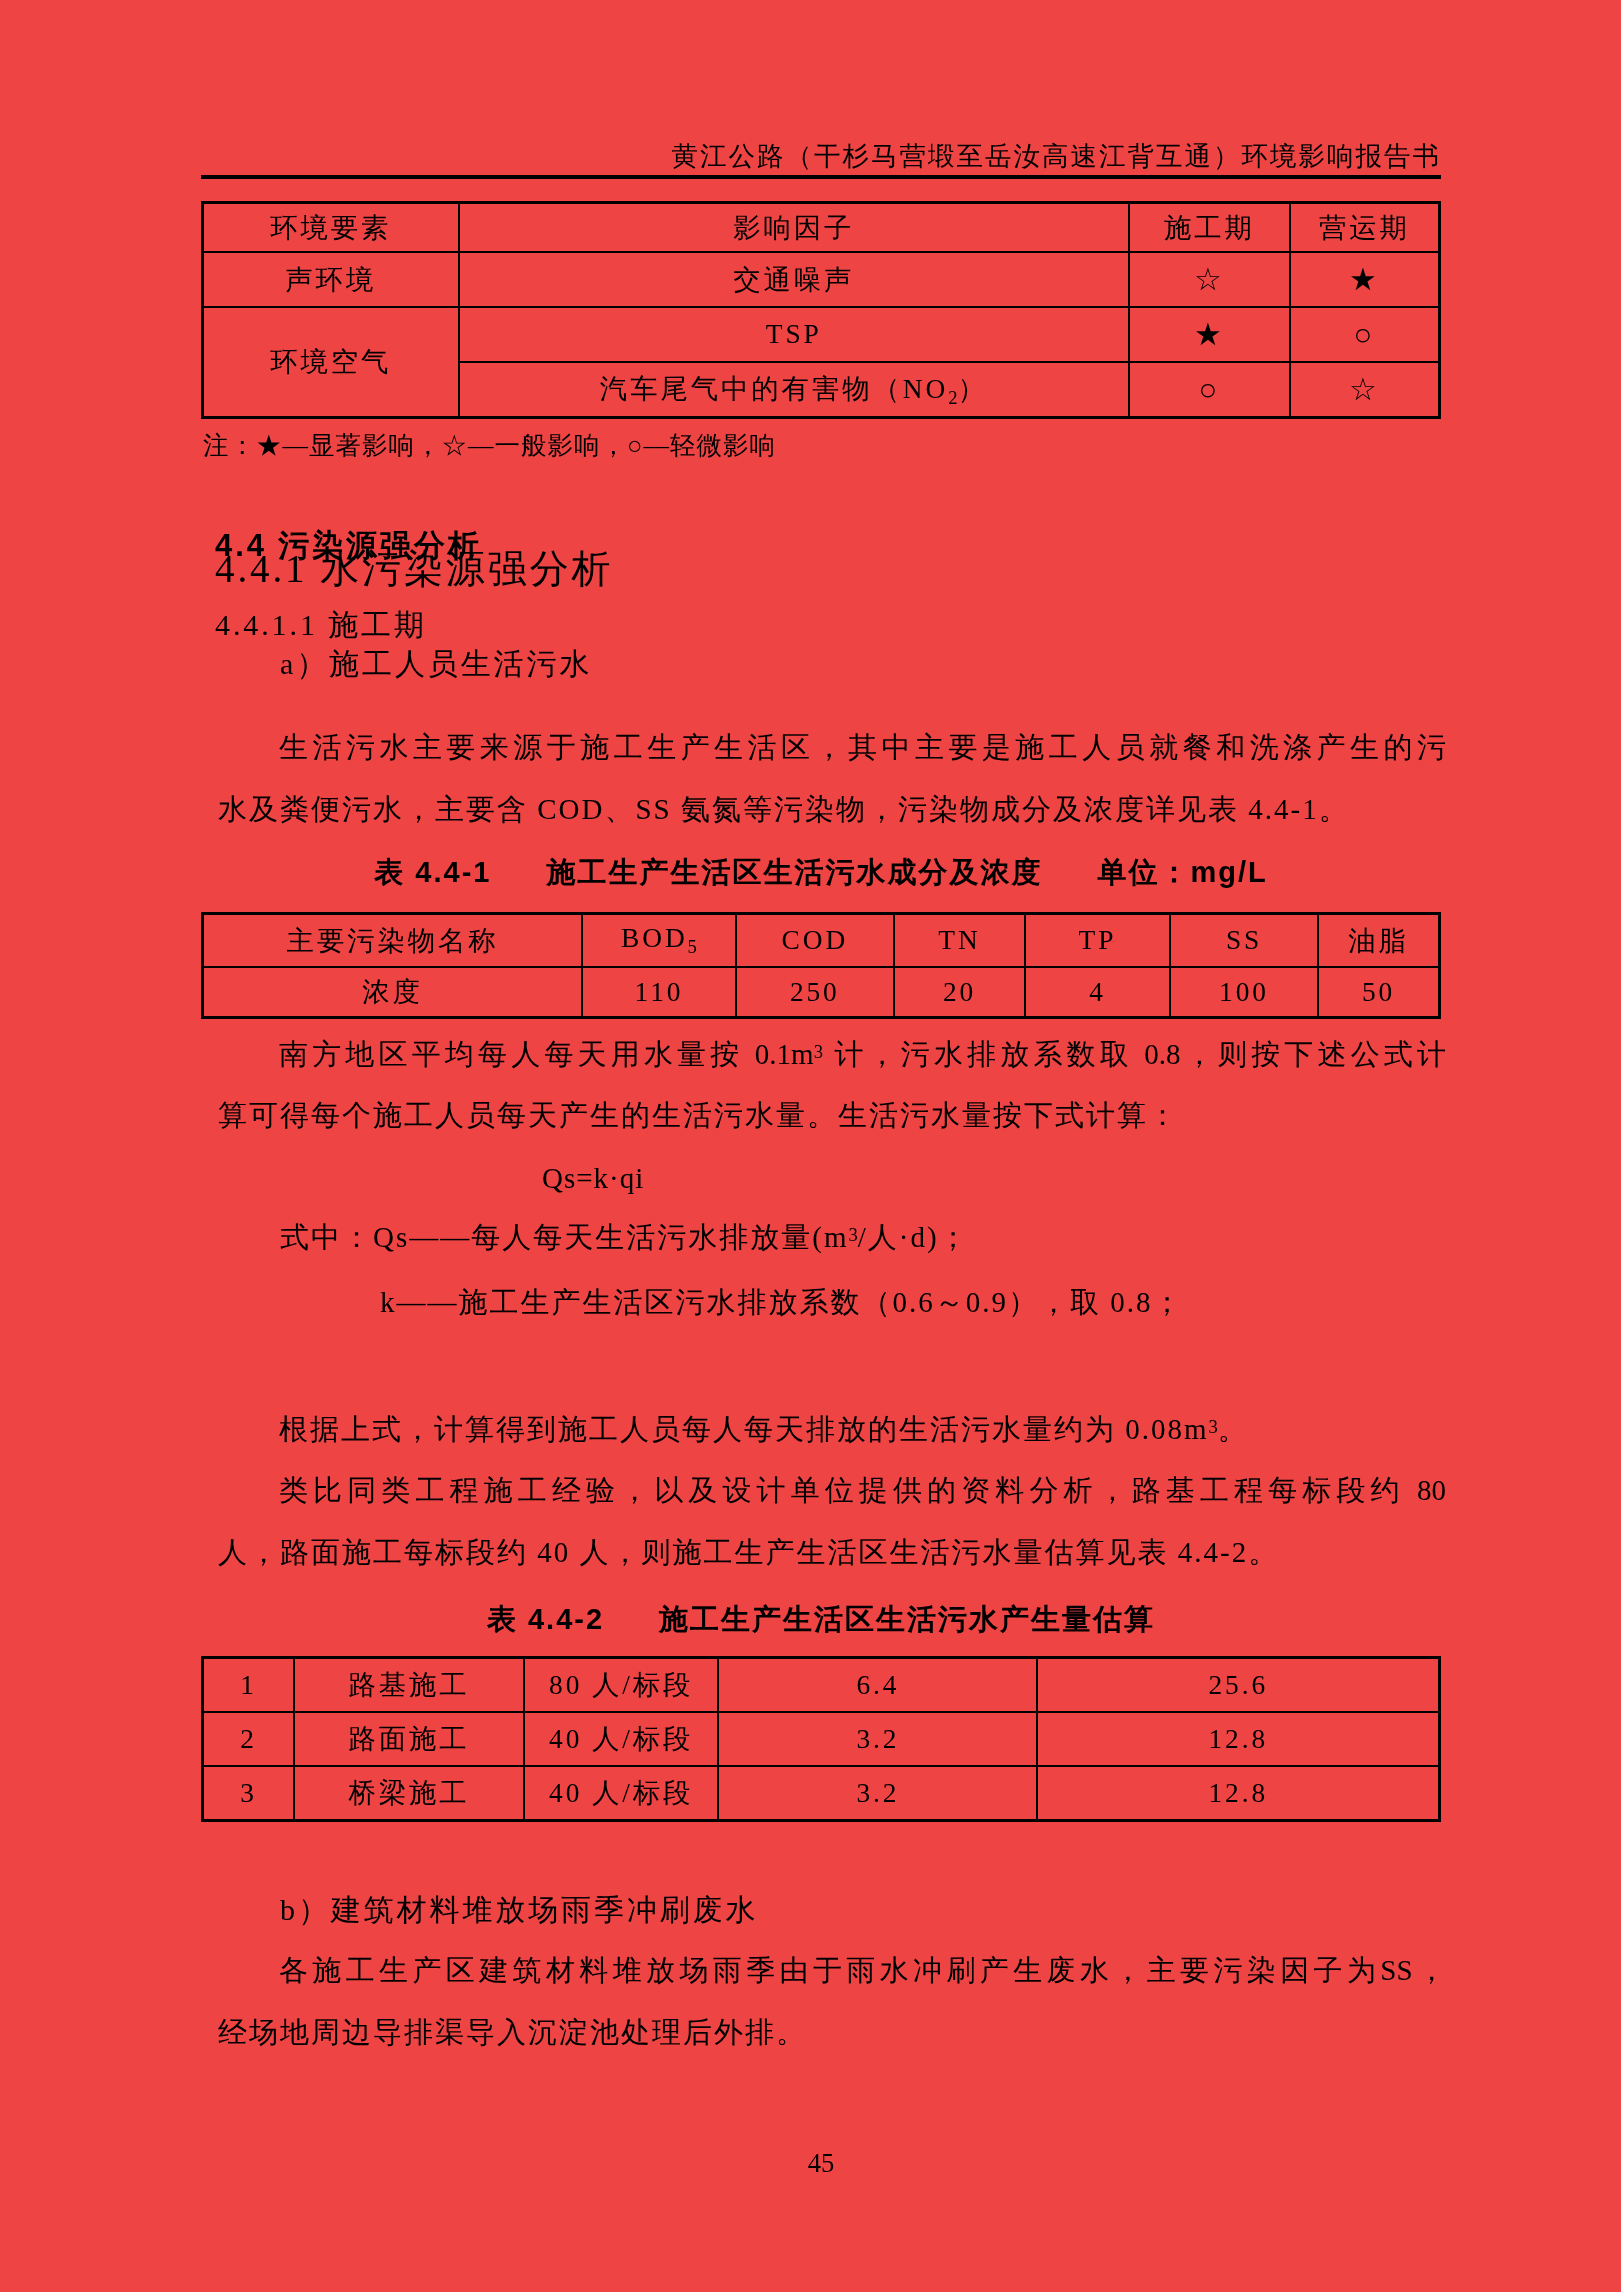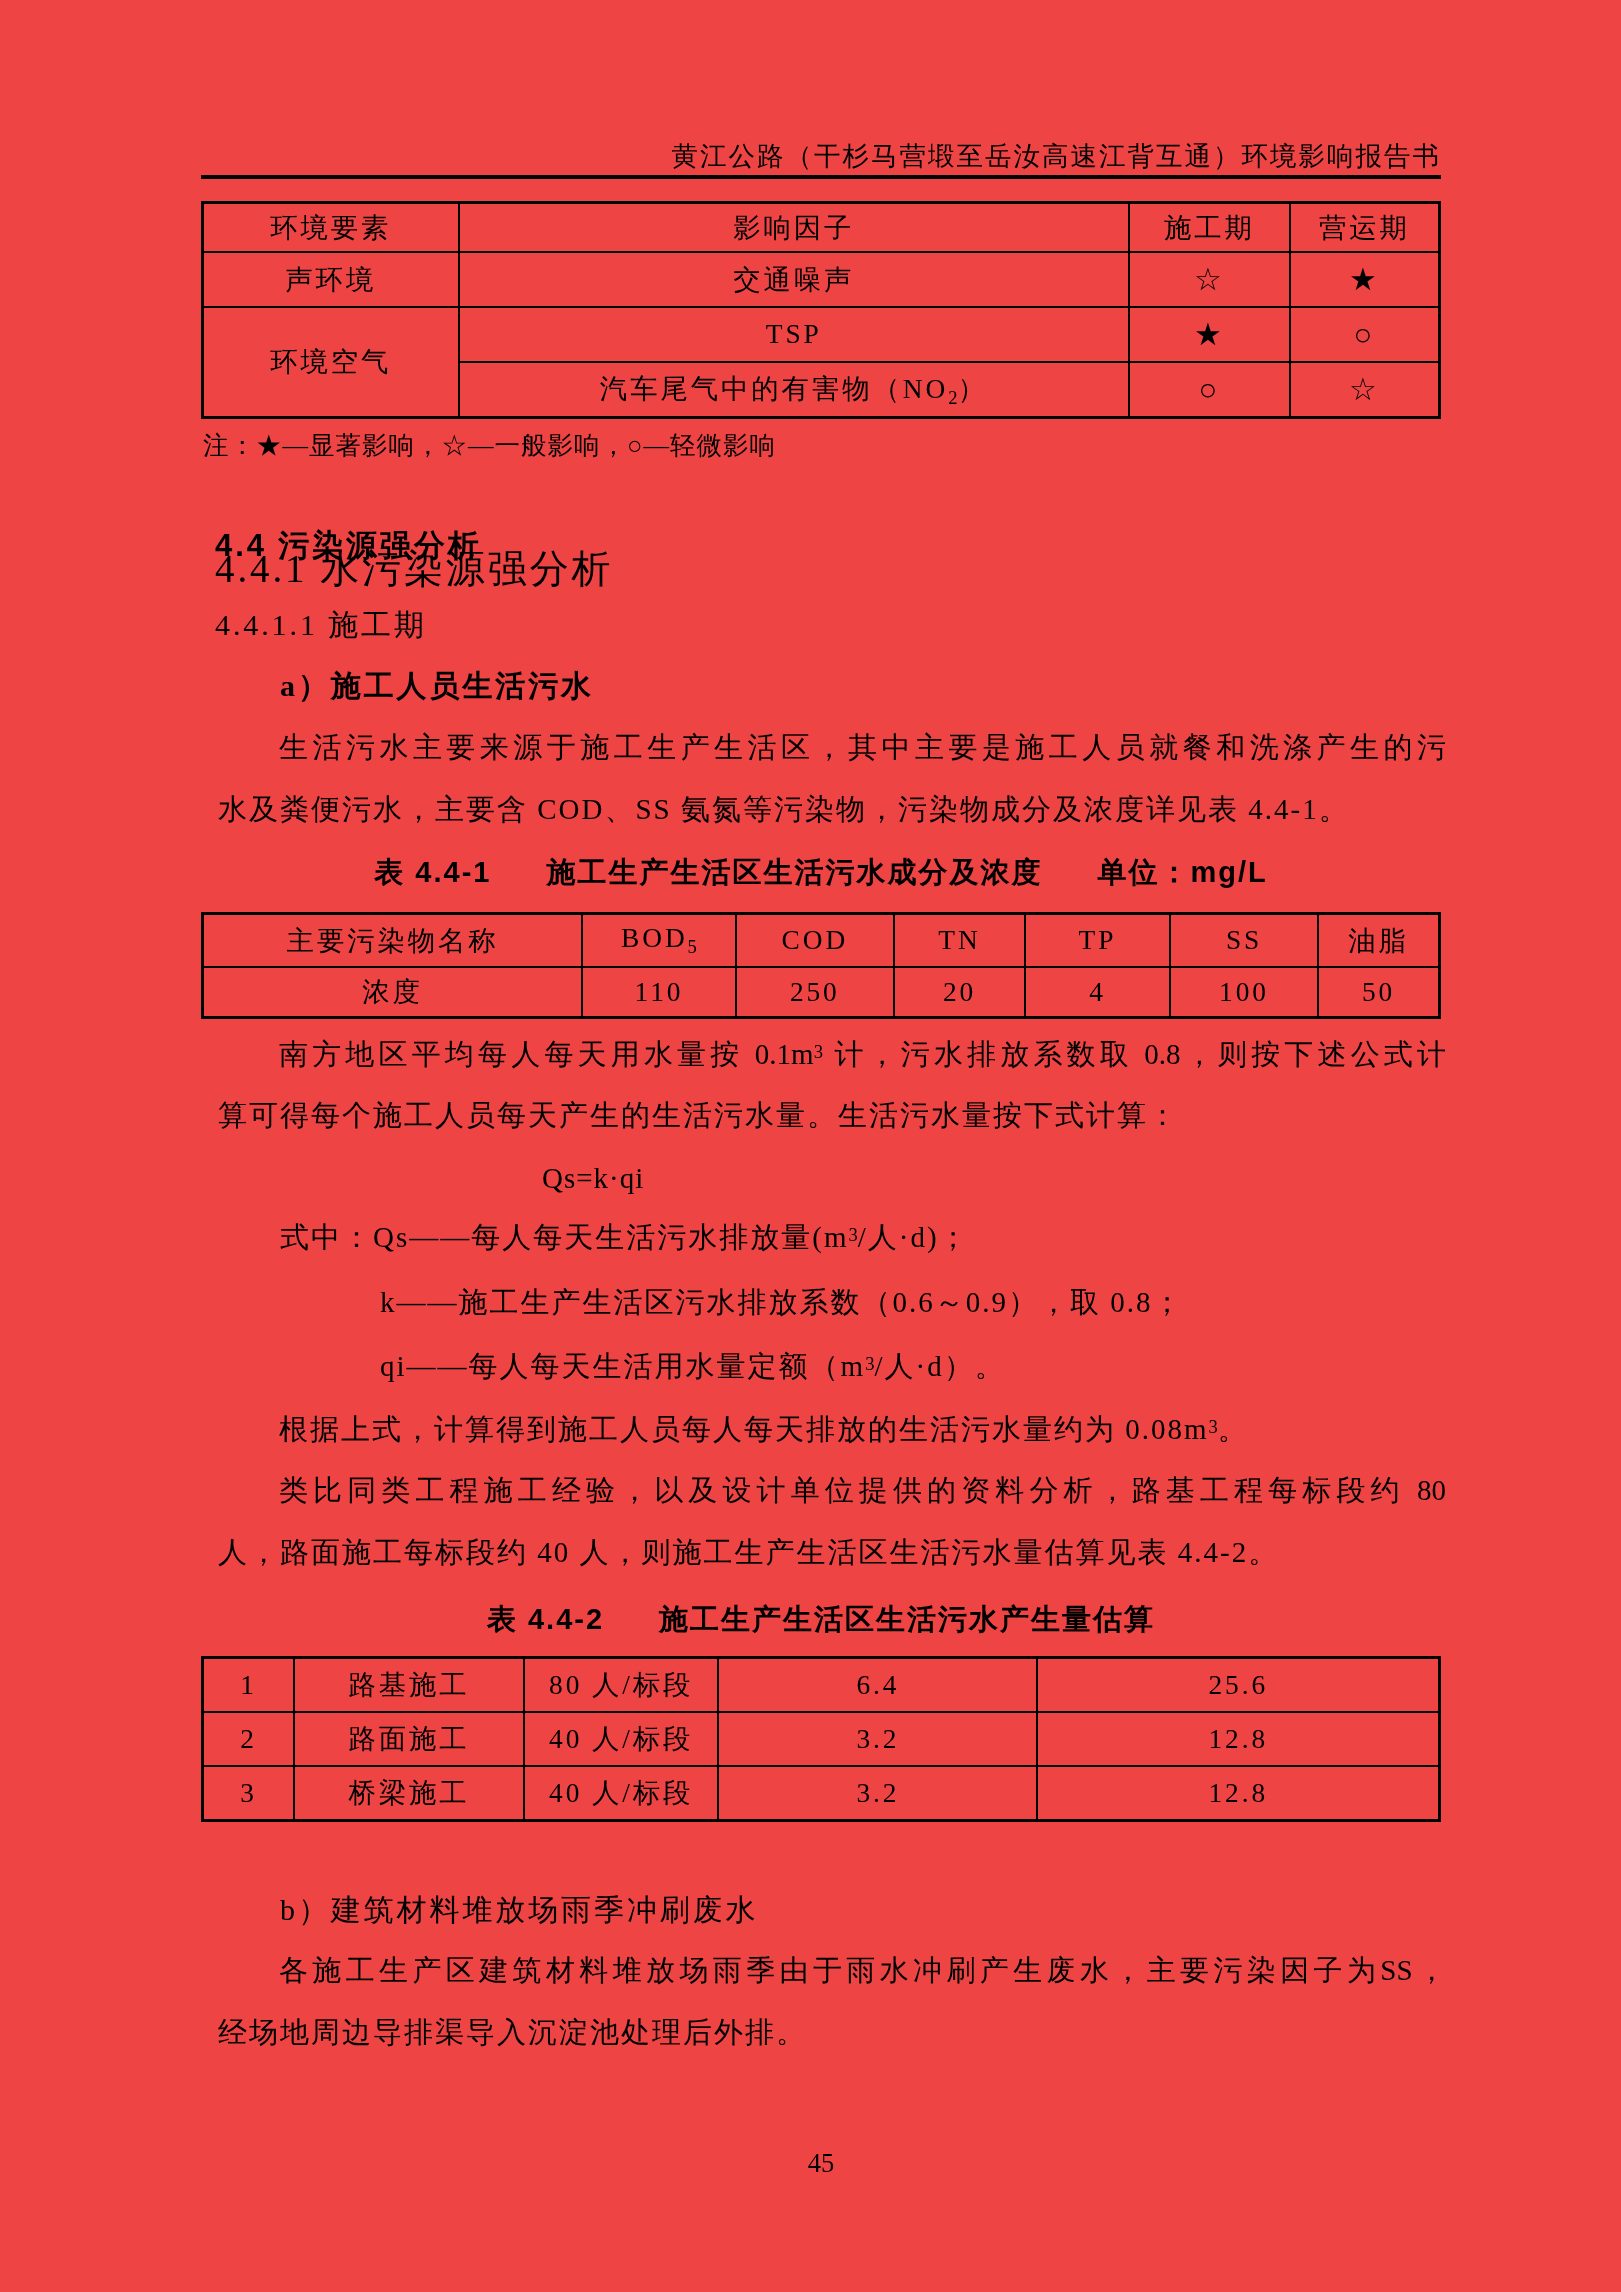--- a/index.html
+++ b/index.html
@@ -25,21 +25,21 @@
   .tbl1 .drow td{height:53px;}
   .sym{font-size:31px;letter-spacing:0;}
 
   .note{top:428px;left:203px;font-size:25.5px;letter-spacing:1px;}
 
   .h44{top:477px;left:215px;font-size:31px;font-weight:bold;
        font-family:Liberation Sans, sans-serif;letter-spacing:2.9px;margin-top:48px;}
   .h441{top:542px;left:215px;font-size:39px;letter-spacing:2.9px;}
   .h4411{top:605px;left:215px;font-size:30px;letter-spacing:2.9px;}
   .item-head{font-size:30px;letter-spacing:2.9px;}
-  .item-a{top:666px;left:280px;font-weight:bold;}
+  .item-a{top:644px;left:280px;}
   .item-b{top:1890px;left:280px;}
 
   .bodyline{
     left:218px;width:1228px;font-size:29px;letter-spacing:2px;line-height:35px;
     box-sizing:border-box;white-space:nowrap;
   }
   .just{white-space:normal;text-align:justify;text-align-last:justify;letter-spacing:0;}
   .indent{padding-left:61px;}
 
   .caption{
@@ -159,21 +159,20 @@
   </tbody>
     </table>
 
   <div class="abs bodyline just indent" style="top:1034px;"><span>南方地区平均每人每天用水量按 0.1m</span><span class="sup">3</span><span> 计，污水排放系数取 0.8，则按下述公式计</span></div>
   <div class="abs bodyline" style="top:1098px;">算可得每个施工人员每天产生的生活污水量。生活污水量按下式计算：</div>
 
   <div class="abs formula">Qs=k·qi</div>
 
   <div class="abs defline def-qs"><span>式中：Qs——每人每天生活污水排放量(m</span><span class="sup">3</span><span>/人·d)；</span></div>
   <div class="abs defline def-k">k——施工生产生活区污水排放系数（0.6～0.9），取 0.8；</div>
-  <div class="abs defline def-qi"><span>qi——每人每天生活用水量定额（m</span><span class="sup">3</span><span>/人·d）。</span></div>
 
   <div class="abs bodyline indent" style="top:1409px;"><span>根据上式，计算得到施工人员每人每天排放的生活污水量约为 0.08m</span><span class="sup">3</span><span>。</span></div>
 
   <div class="abs bodyline just indent" style="top:1473px;">类比同类工程施工经验，以及设计单位提供的资料分析，路基工程每标段约 80</div>
   <div class="abs bodyline" style="top:1535px;">人，路面施工每标段约 40 人，则施工生产生活区生活污水量估算见表 4.4-2。</div>
 
   <div class="abs caption cap2">
     <span>表 4.4-2</span>
     <span>施工生产生活区生活污水产生量估算</span>
   </div>

